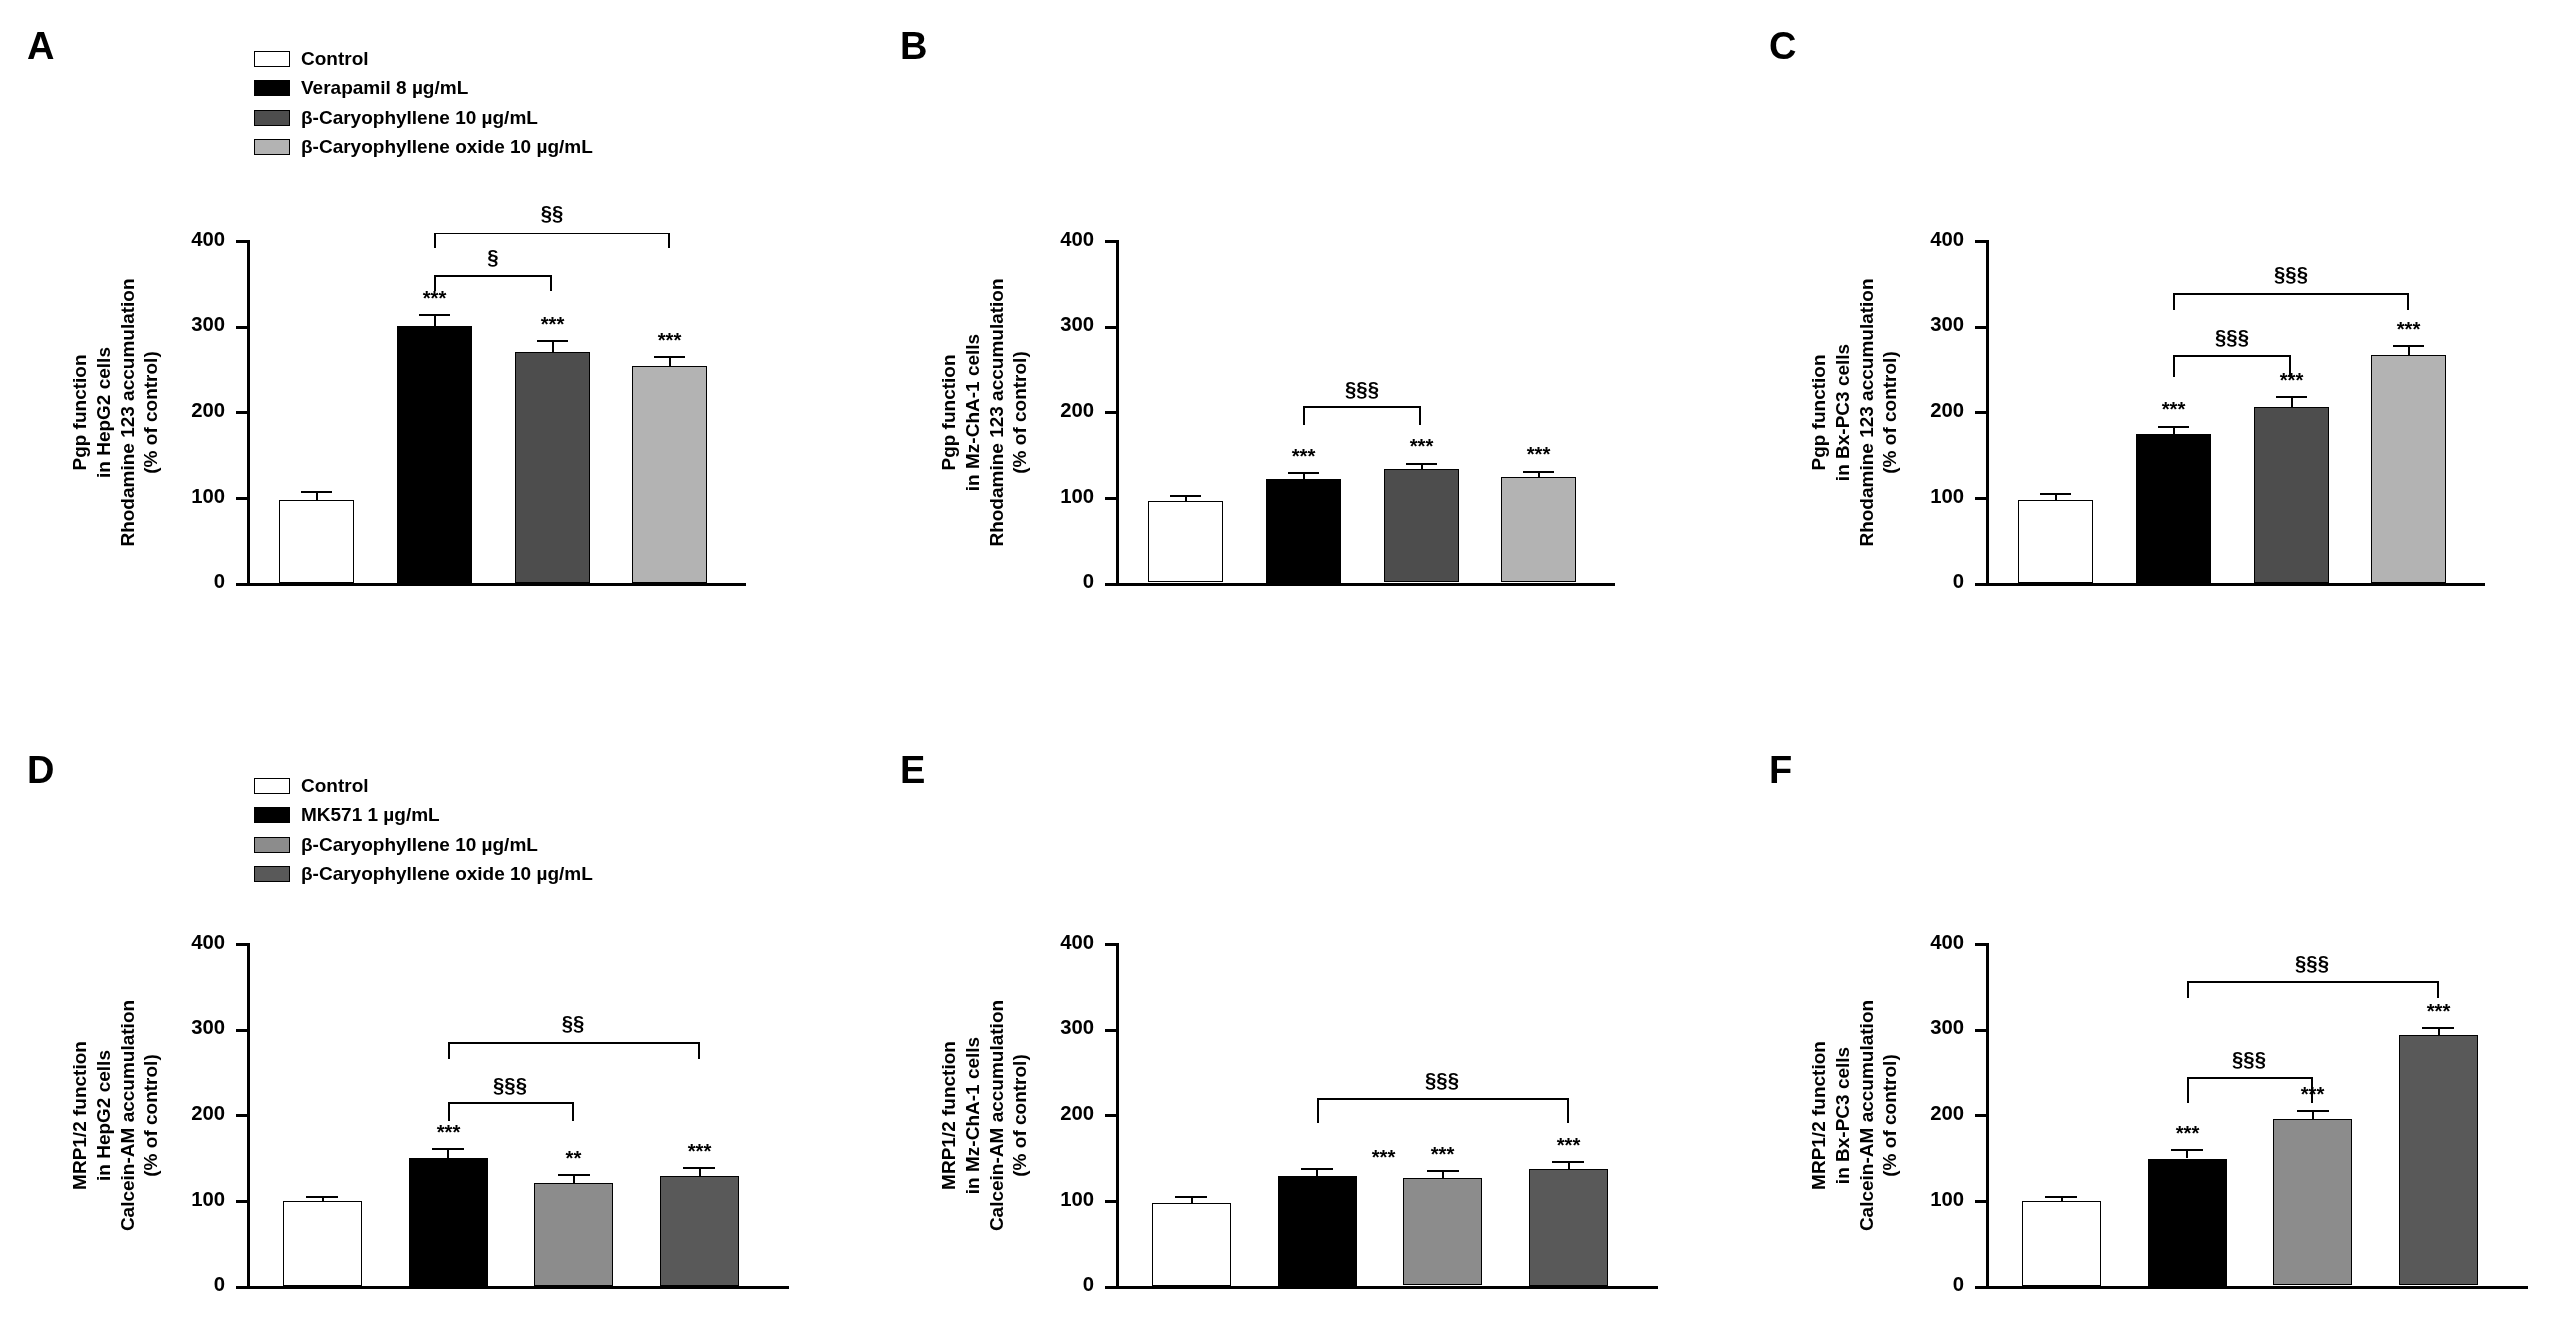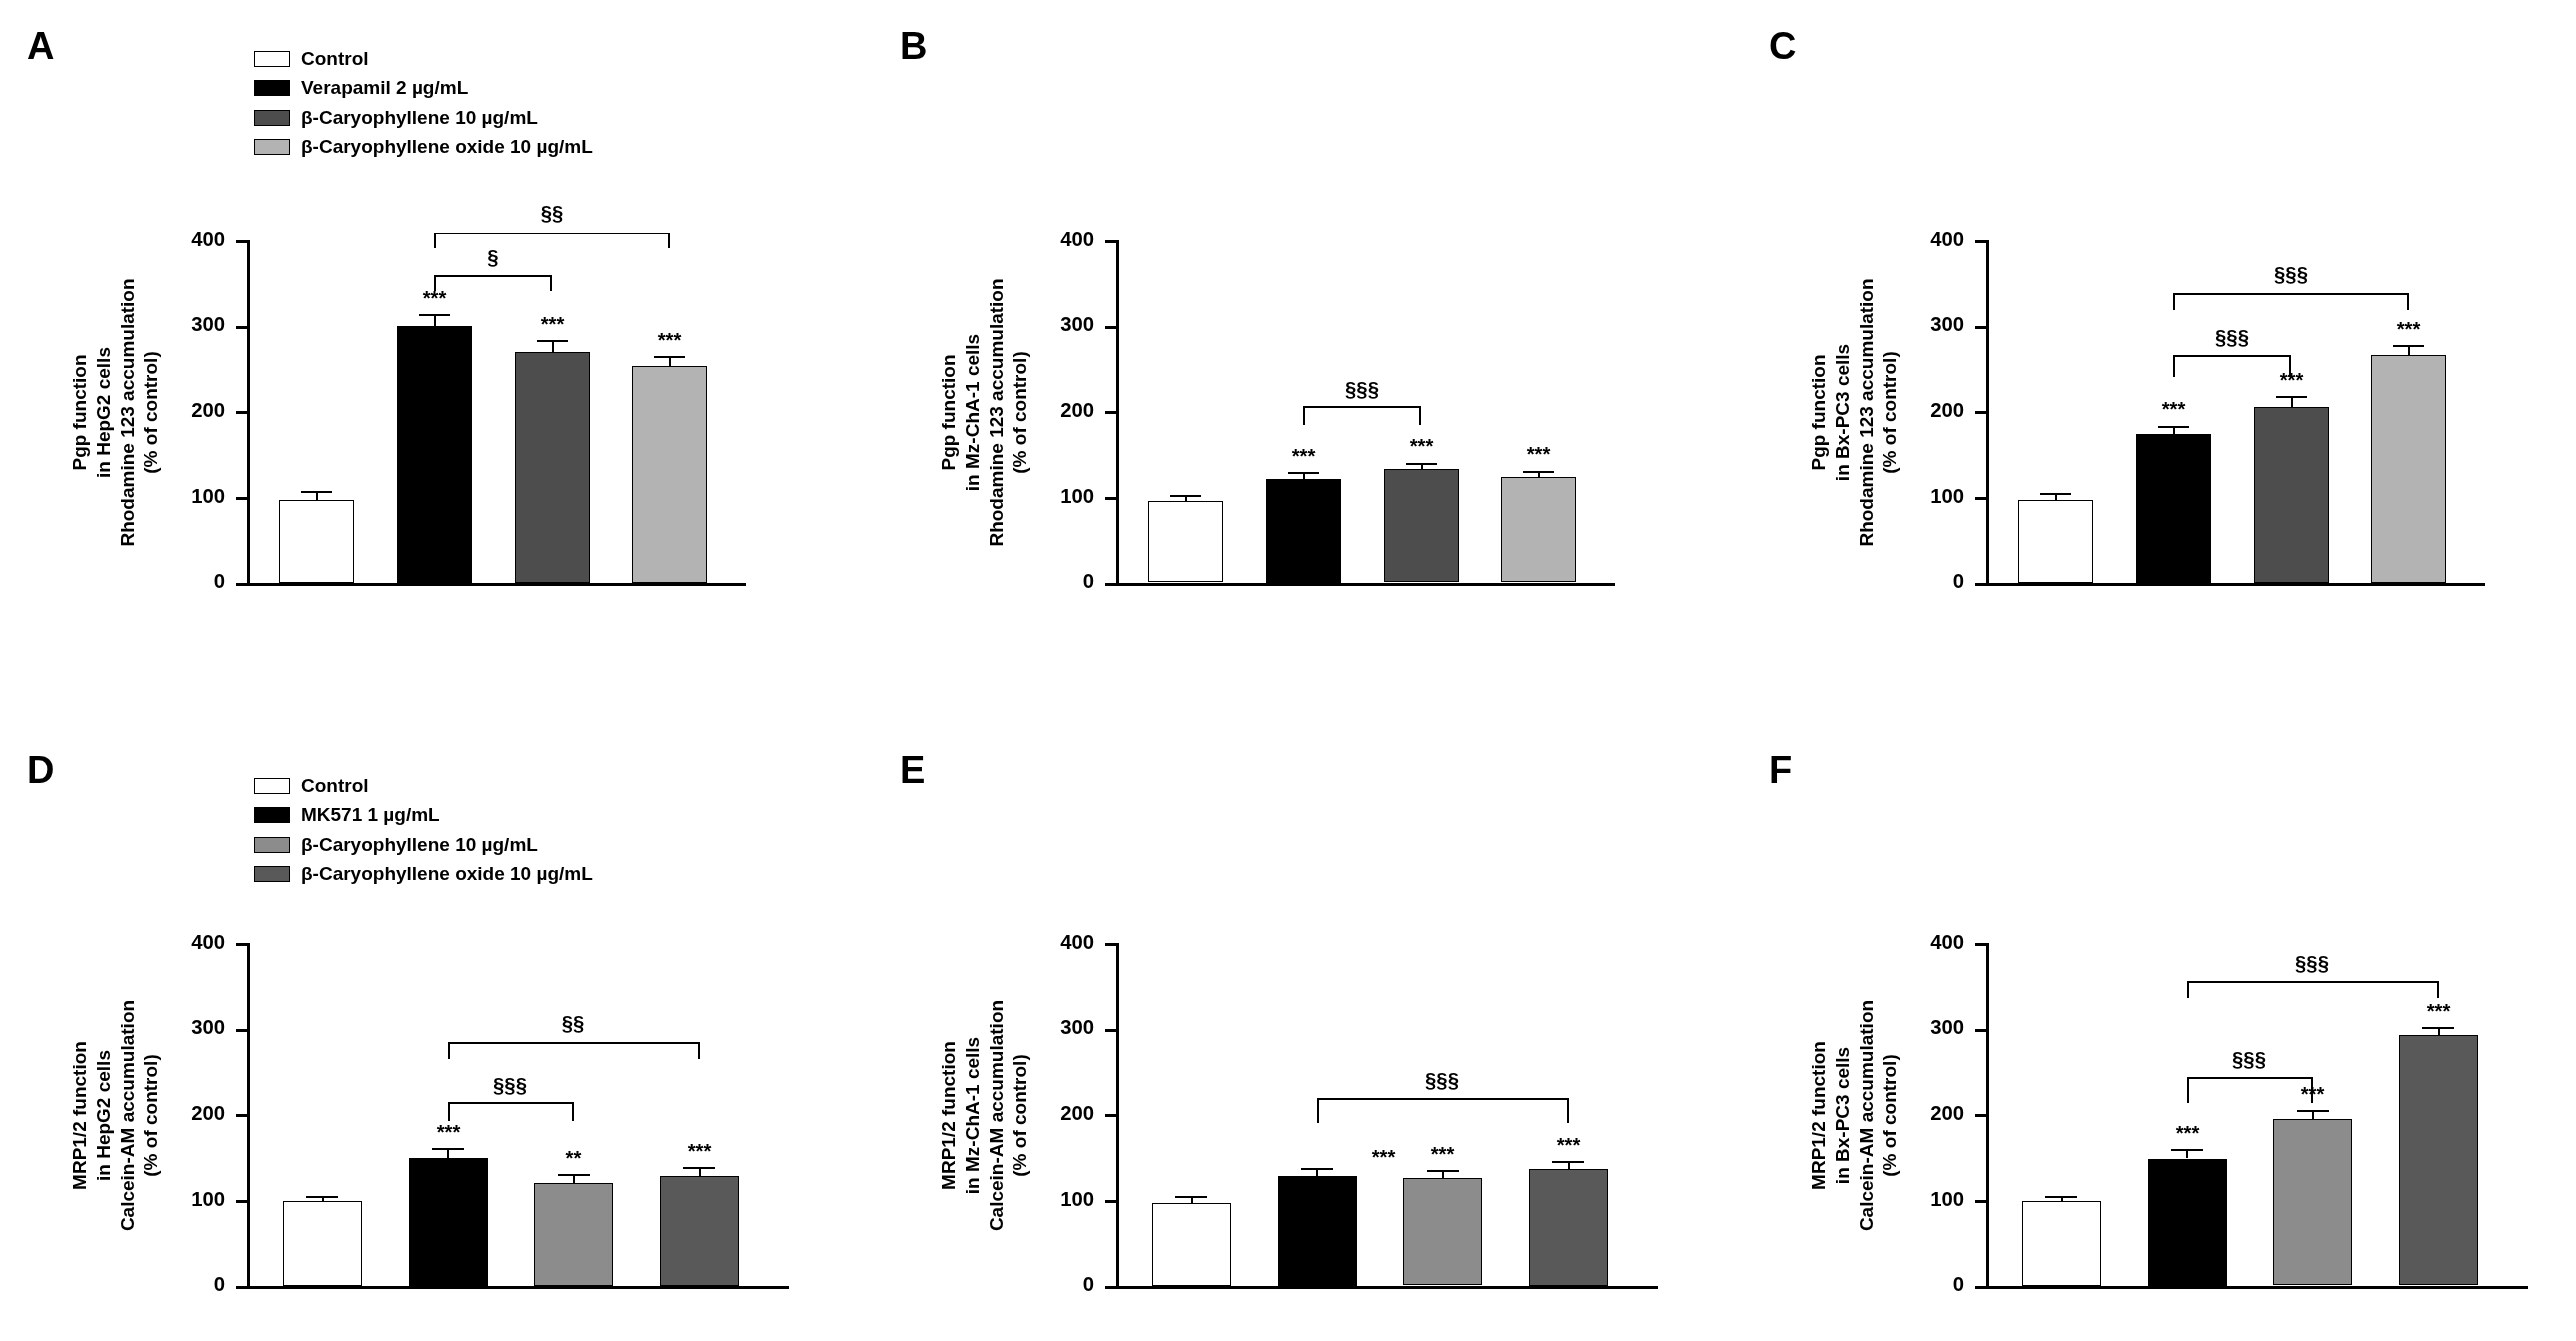--- a/index.html
+++ b/index.html
@@ -37,21 +37,21 @@
   <div class="panel-letter" style="position:absolute;left:900px;top:751px;">E</div>
   <div class="panel-letter" style="position:absolute;left:1769px;top:751px;">F</div>
 
   <div class="legend" style="left:254px;top:48px;">
     <div class="legend-row">
       <span class="swatch" style="background:#ffffff;"></span>
       <span class="legend-label">Control</span>
     </div>
     <div class="legend-row">
       <span class="swatch" style="background:#000000;"></span>
-      <span class="legend-label">Verapamil 2 µg/mL</span>
+      <span class="legend-label">Verapamil 8 µg/mL</span>
     </div>
     <div class="legend-row">
       <span class="swatch" style="background:#4d4d4d;"></span>
       <span class="legend-label">β-Caryophyllene 10 µg/mL</span>
     </div>
     <div class="legend-row">
       <span class="swatch" style="background:#b3b3b3;"></span>
       <span class="legend-label">β-Caryophyllene oxide 10 µg/mL</span>
     </div>
   </div>

